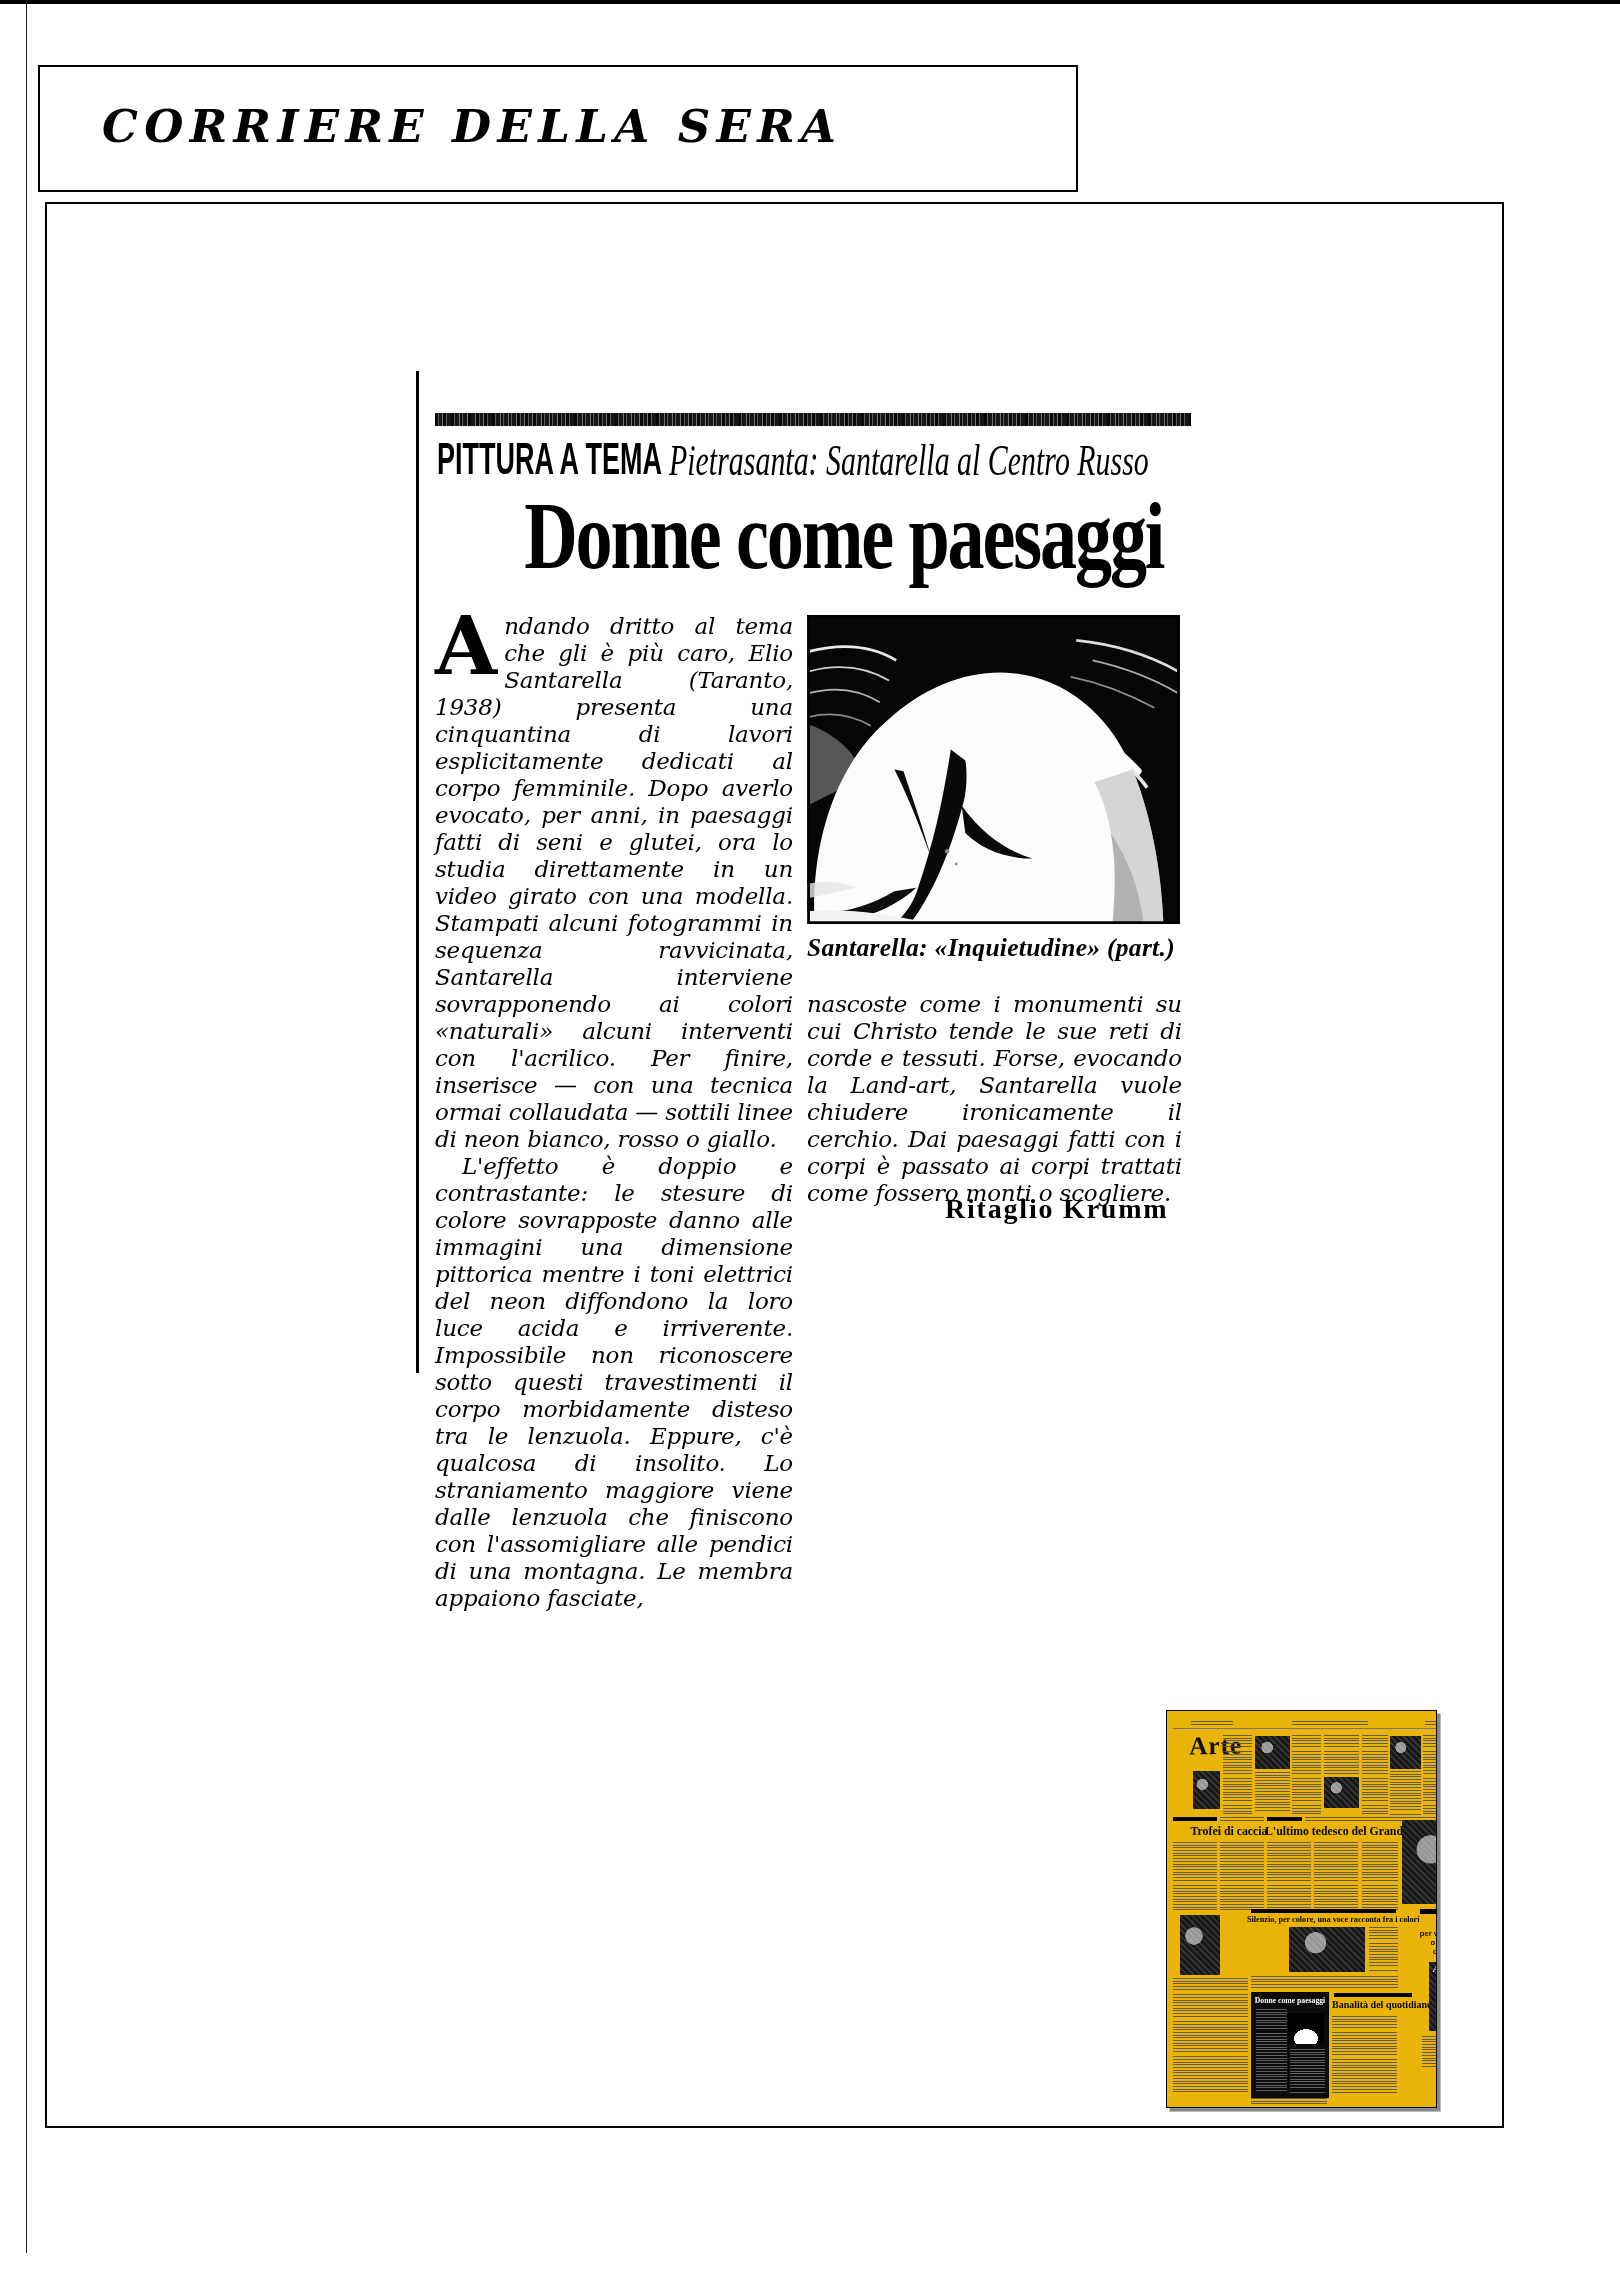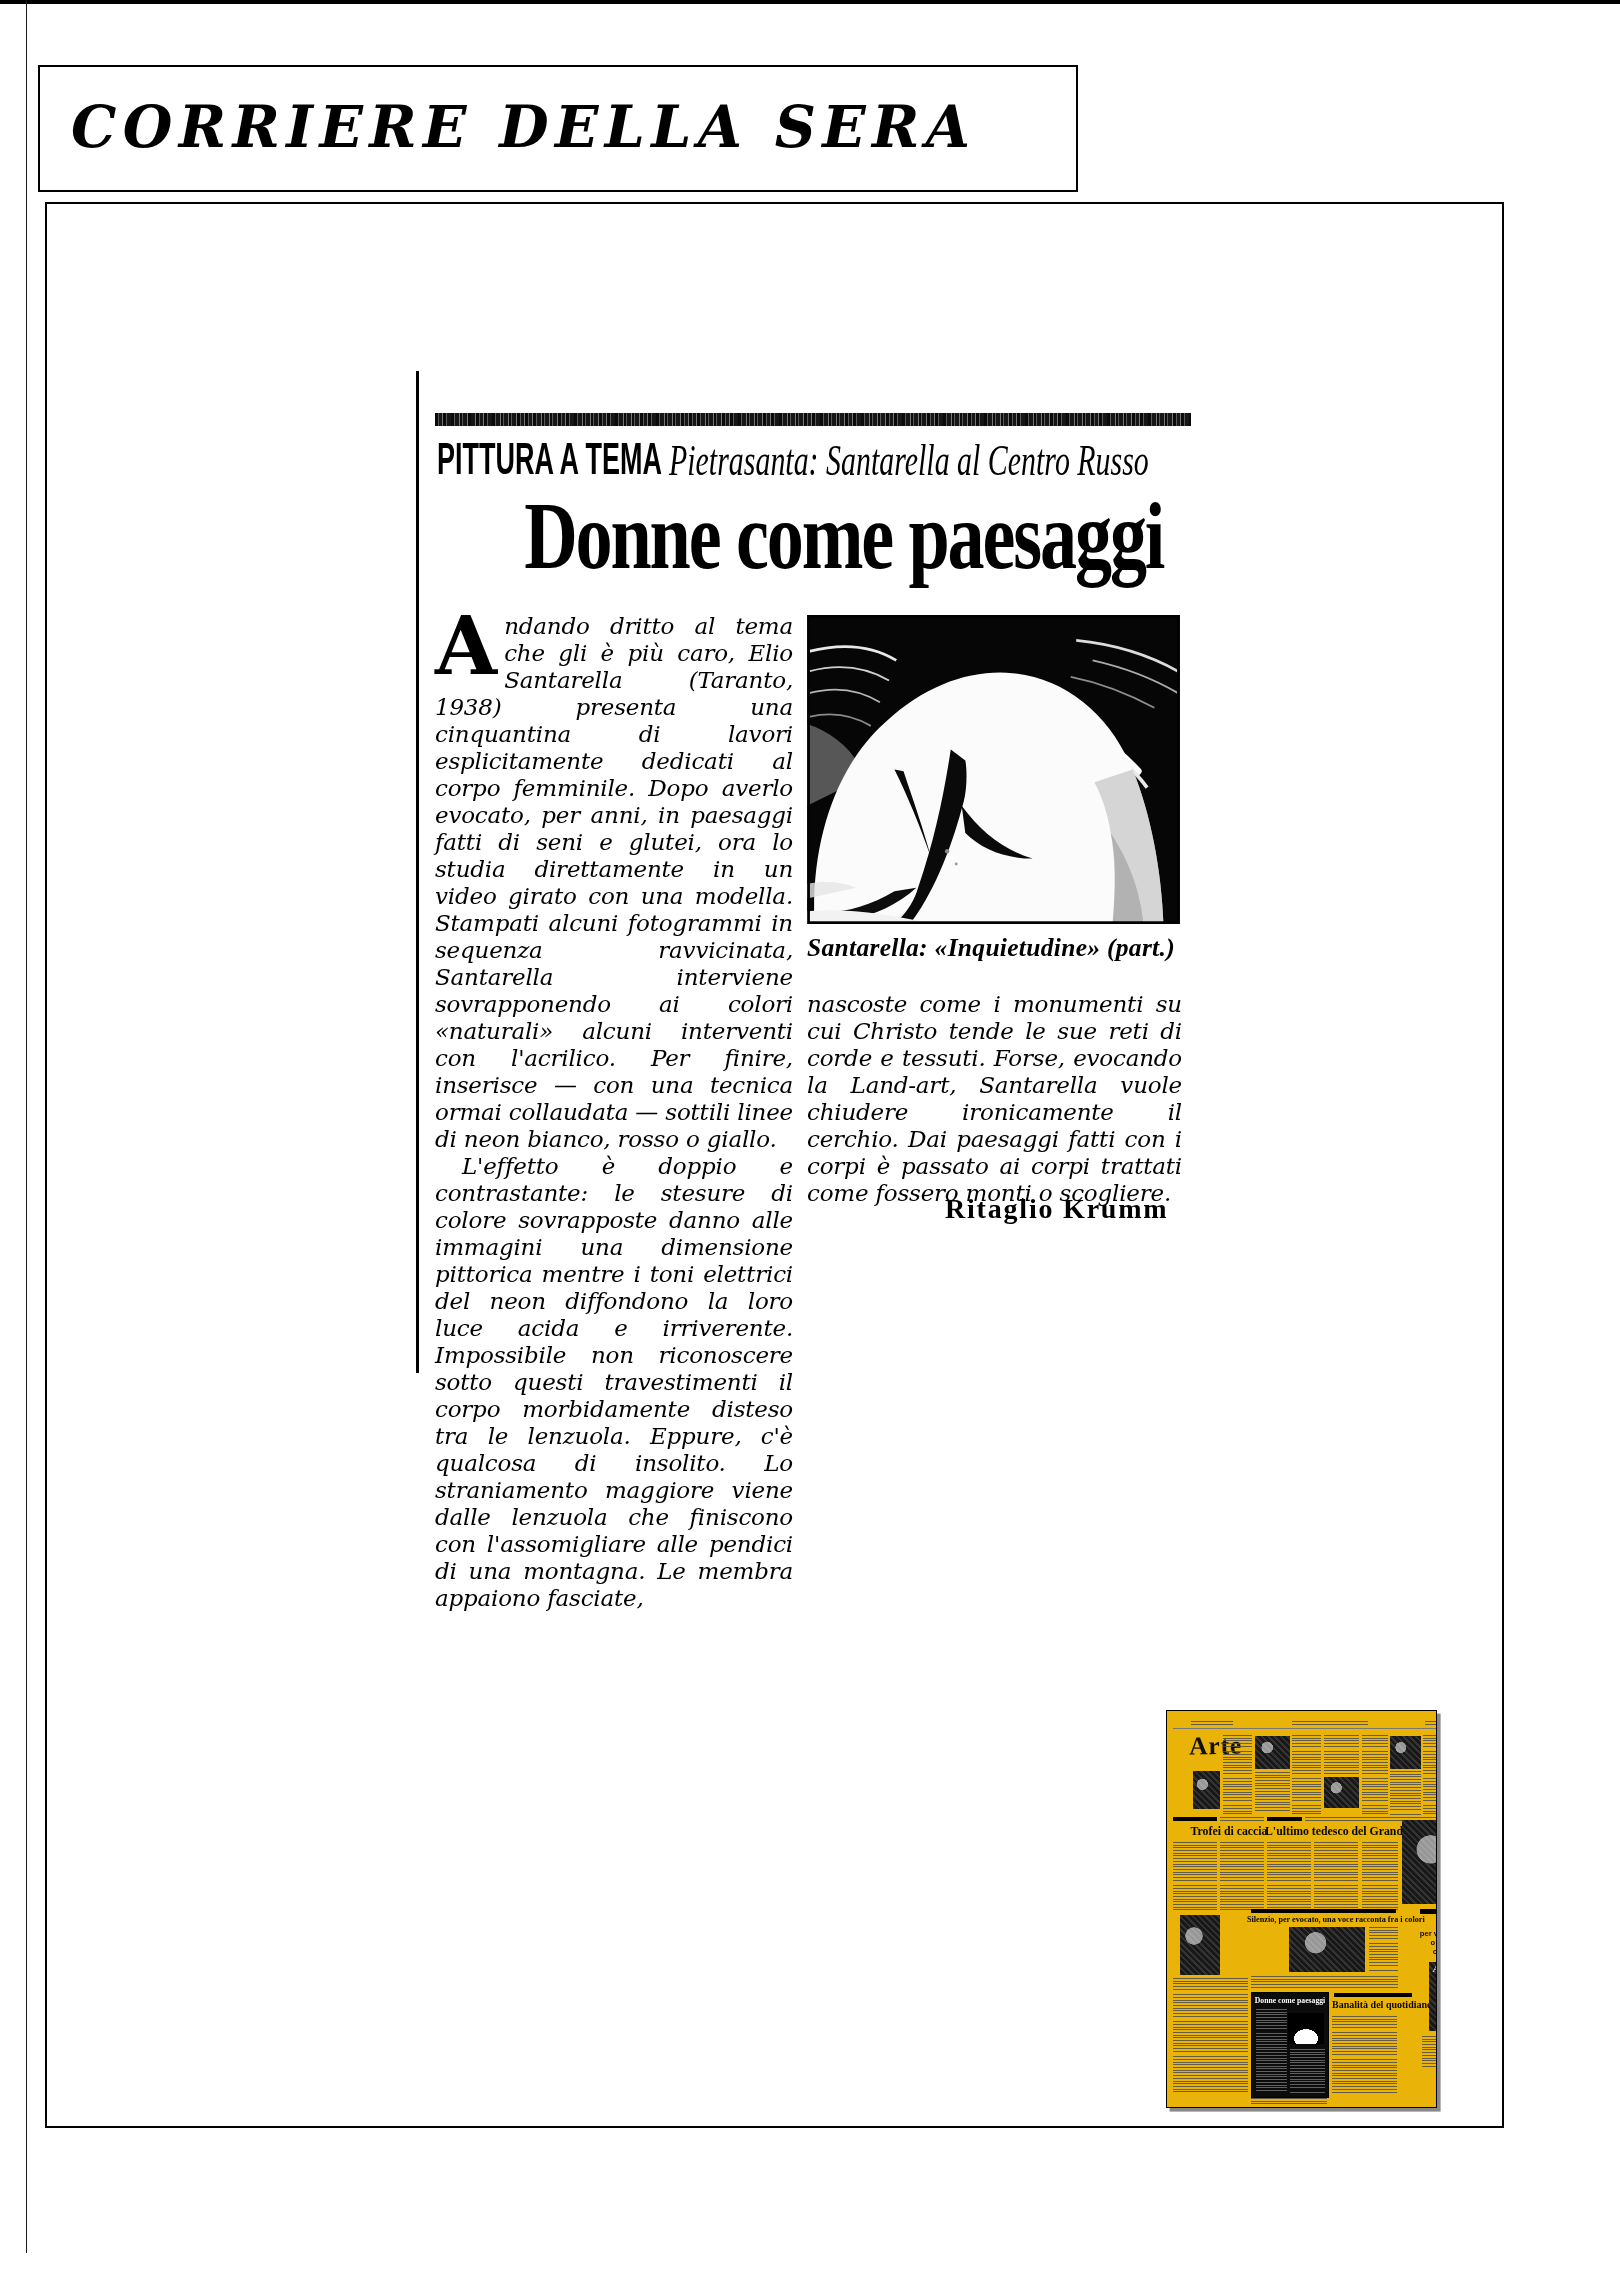--- a/index.html
+++ b/index.html
@@ -6,23 +6,23 @@
   #page{position:relative;width:1620px;height:2273px;background:#fff;overflow:hidden;
         font-family:"Liberation Sans",sans-serif;color:#000;}
   .abs{position:absolute;box-sizing:border-box;}
 
   
   .scan-top{left:0;top:0;width:1620px;height:3.6px;background:#000;}
   .scan-left{left:25.5px;top:0;width:1.8px;height:2253px;background:#1a1a1a;}
 
   
   .logo-box{left:38px;top:65px;width:1040px;height:127px;border:2.7px solid #000;}
-  .logo-text{position:absolute;left:31px;top:50%;transform:translateY(-54%);
+  .logo-text{position:absolute;left:62px;top:50%;transform:translateY(-54%);
     font-family:"DejaVu Serif",serif;font-weight:bold;font-style:italic;
-    font-size:57px;letter-spacing:6.4px;white-space:nowrap;}
+    font-size:45px;letter-spacing:6.4px;white-space:nowrap;}
   .data-box{left:1091px;top:65px;width:415px;height:127px;border:2.7px solid #000;
     padding:12.7px 0 0 16.4px;}
   .data-row{display:flex;align-items:baseline;height:35px;}
   .data-label{width:95px;font-size:19px;color:#111;}
   .data-value{font-size:28px;font-weight:bold;letter-spacing:0.5px;}
 
   
   .main-box{left:45px;top:202px;width:1459px;height:1926px;border:2.7px solid #000;background:#fff;}
 
   
@@ -203,21 +203,21 @@
 
     <div class="nimg" style="left:235px;top:109px;width:82px;height:84px;"></div>
     <div class="ntxt" style="left:5.5px;top:131px;width:44px;height:69px;"></div>
     <div class="ntxt" style="left:53px;top:131px;width:44px;height:69px;"></div>
     <div class="ntxt" style="left:100px;top:131px;width:44px;height:69px;"></div>
     <div class="ntxt" style="left:147px;top:131px;width:44px;height:69px;"></div>
     <div class="ntxt" style="left:195px;top:131px;width:36px;height:69px;"></div>
 
     <div class="nimg" style="left:12.7px;top:204px;width:40px;height:60px;"></div>
     <div class="nstrip" style="left:84px;top:198px;width:145px;height:3.6px;"></div>
-    <div class="thumb-hl" style="left:80px;top:204px;font-size:8.2px;">Silenzio, per evocato, una voce racconta fra i colori</div>
+    <div class="thumb-hl" style="left:80px;top:204px;font-size:8.2px;">Silenzio, per colore, una voce racconta fra i colori</div>
     <div class="nimg" style="left:122px;top:216px;width:76px;height:45px;"></div>
     <div class="ntxt" style="left:202px;top:216px;width:29px;height:45px;"></div>
     <div class="ntxt" style="left:84px;top:265px;width:147px;height:12.7px;"></div>
     <div class="ntxt" style="left:5.5px;top:267px;width:75px;height:116px;"></div>
 
     <div class="hl-block">
       <div class="hl-title">Donne come paesaggi</div>
       <div class="hl-pic"></div>
       <div class="wnoise" style="left:3.6px;top:16.4px;width:31px;height:84px;"></div>
       <div class="wnoise" style="left:38px;top:56px;width:35px;height:44px;"></div>

